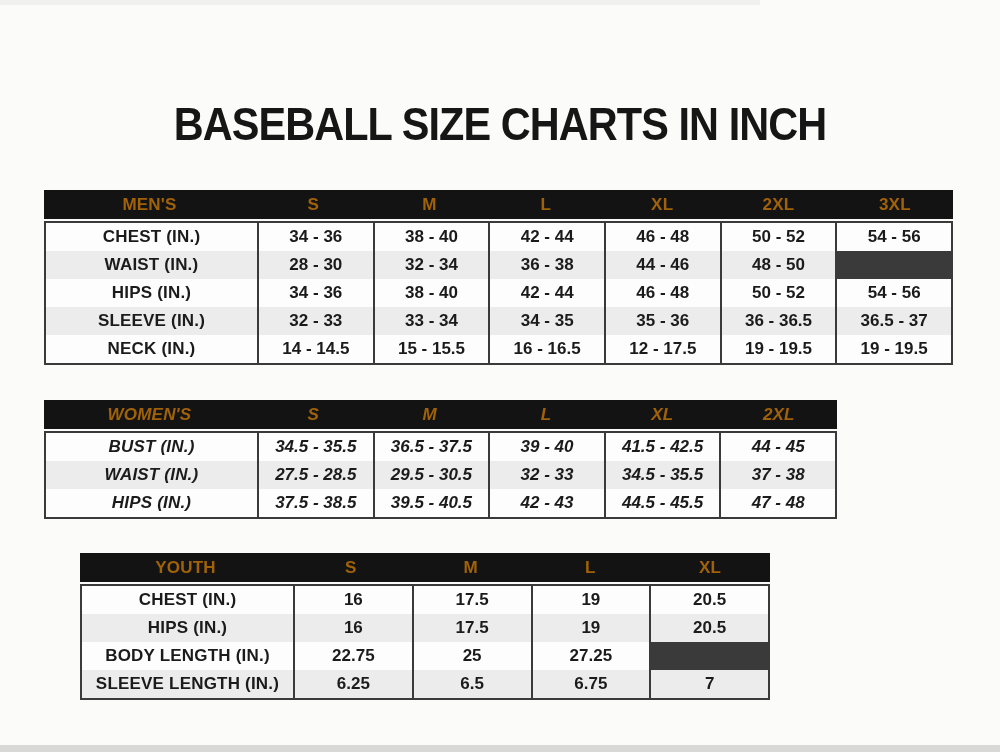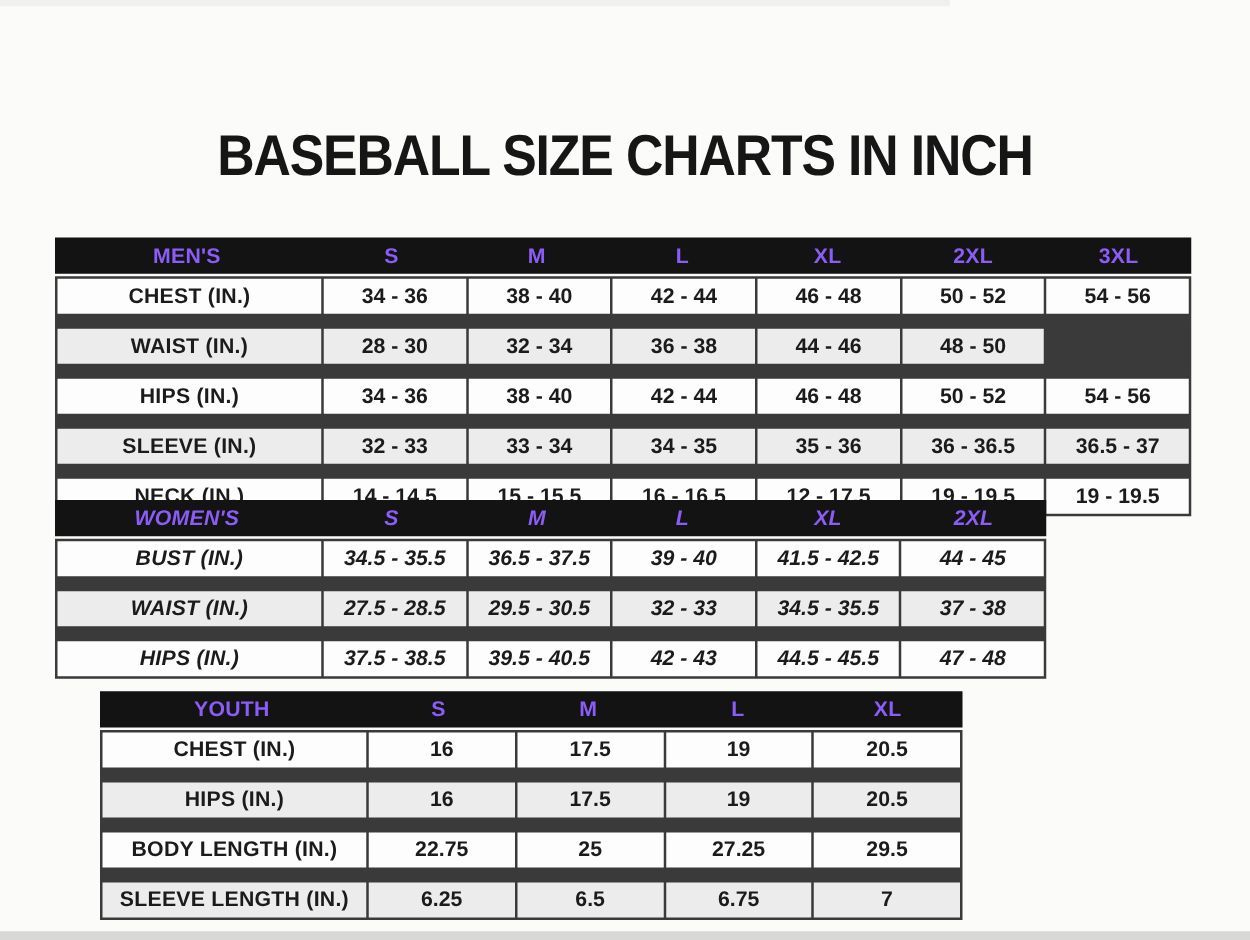--- a/index.html
+++ b/index.html
@@ -43,41 +43,41 @@
   .sizetable {
     position: absolute;
   }
   .tbl-mens   { left: 44px; top: 190px; width: 909px; }
   .tbl-womens { left: 44px; top: 400px; width: 793px; }
   .tbl-youth  { left: 44px; top: 553px; width: 690px; margin-left: 36px; }
 
   .thead {
     display: grid;
     background: #131313;
-    color: #8b5cf6;
+    color: #a16207;
     height: 29px;
     margin-bottom: 2px;
   }
   .cols-6 { grid-template-columns: 211px repeat(6, 1fr); }
   .cols-5 { grid-template-columns: 211px repeat(5, 1fr); font-style: italic; }
   .cols-4 { grid-template-columns: 211px repeat(4, 1fr); }
 
   .hcell {
     text-align: center;
     line-height: 29px;
     font-weight: 700;
     font-size: 17px;
     letter-spacing: 0.2px;
   }
   .tbody {
     background: #3a3a3a;
     padding: 2px;
     display: flex;
     flex-direction: column;
-    gap: 12px;
+    gap: 0;
   }
   .trow {
     display: grid;
     gap: 2px;
     background: #3a3a3a;
   }
   .cell {
     height: 28px;
     line-height: 28px;
     text-align: center;
@@ -213,21 +213,20 @@
       <div class="cell">16</div>
       <div class="cell">17.5</div>
       <div class="cell">19</div>
       <div class="cell">20.5</div>
     </div>
     <div class="trow cols-4">
       <div class="cell rlabel">BODY LENGTH (IN.)</div>
       <div class="cell">22.75</div>
       <div class="cell">25</div>
       <div class="cell">27.25</div>
-      <div class="cell">29.5</div>
     </div>
     <div class="trow cols-4">
       <div class="cell rlabel">SLEEVE LENGTH (IN.)</div>
       <div class="cell">6.25</div>
       <div class="cell">6.5</div>
       <div class="cell">6.75</div>
       <div class="cell">7</div>
     </div>
   </div>
 </div>

